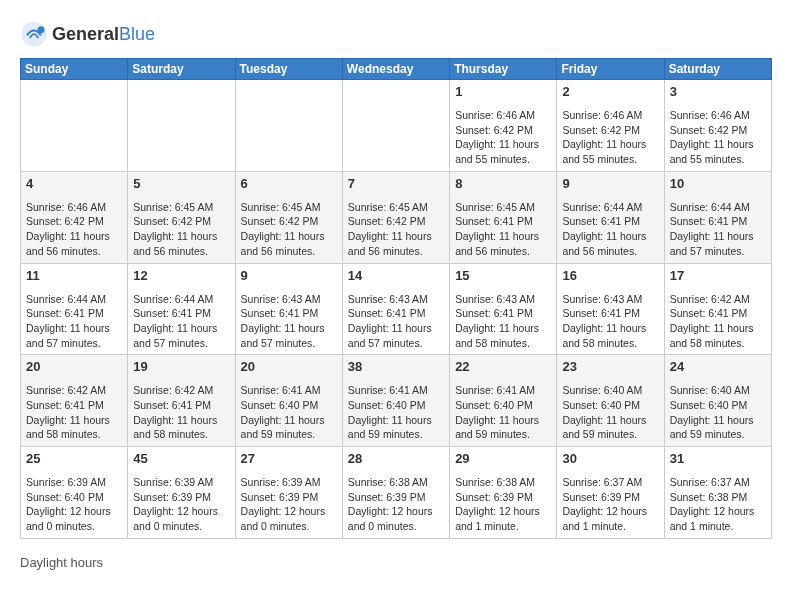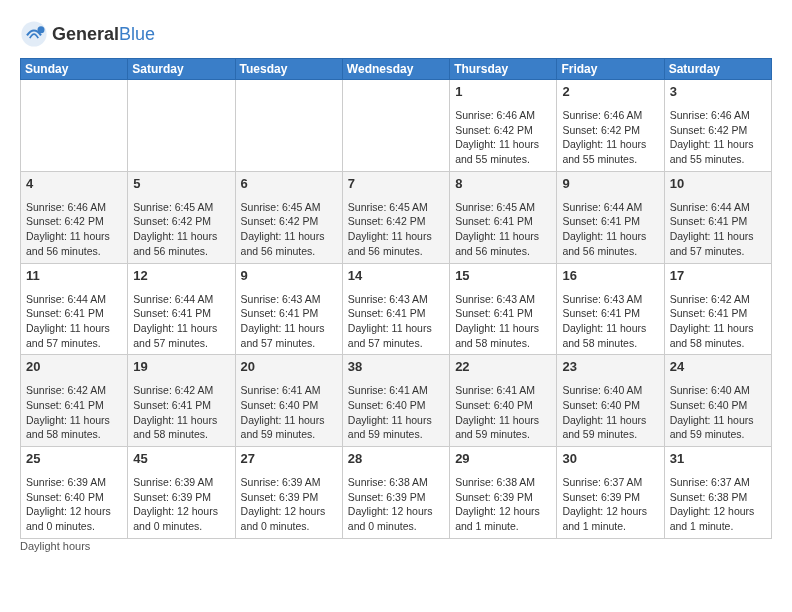--- a/index.html
+++ b/index.html
@@ -81,22 +81,22 @@
       display: block;
       margin-bottom: 2px;
     }
     .day-info {
       color: #333;
       line-height: 1.4;
       font-size: 10.5px;
       margin-top: 9px;
     }
     .footer-note {
-      margin-top: 1px;
-      font-size: 11px;
+      margin-top: 16px;
+      font-size: 13px;
       color: #555;
     }
   </style>
 </head>
 <body>
 
 <div class="header-row">
   <div class="logo">
     <svg class="logo-icon" viewBox="0 0 40 40">
       <circle cx="20" cy="20" r="18" fill="#3a7ec8" opacity="0.15"></circle>

